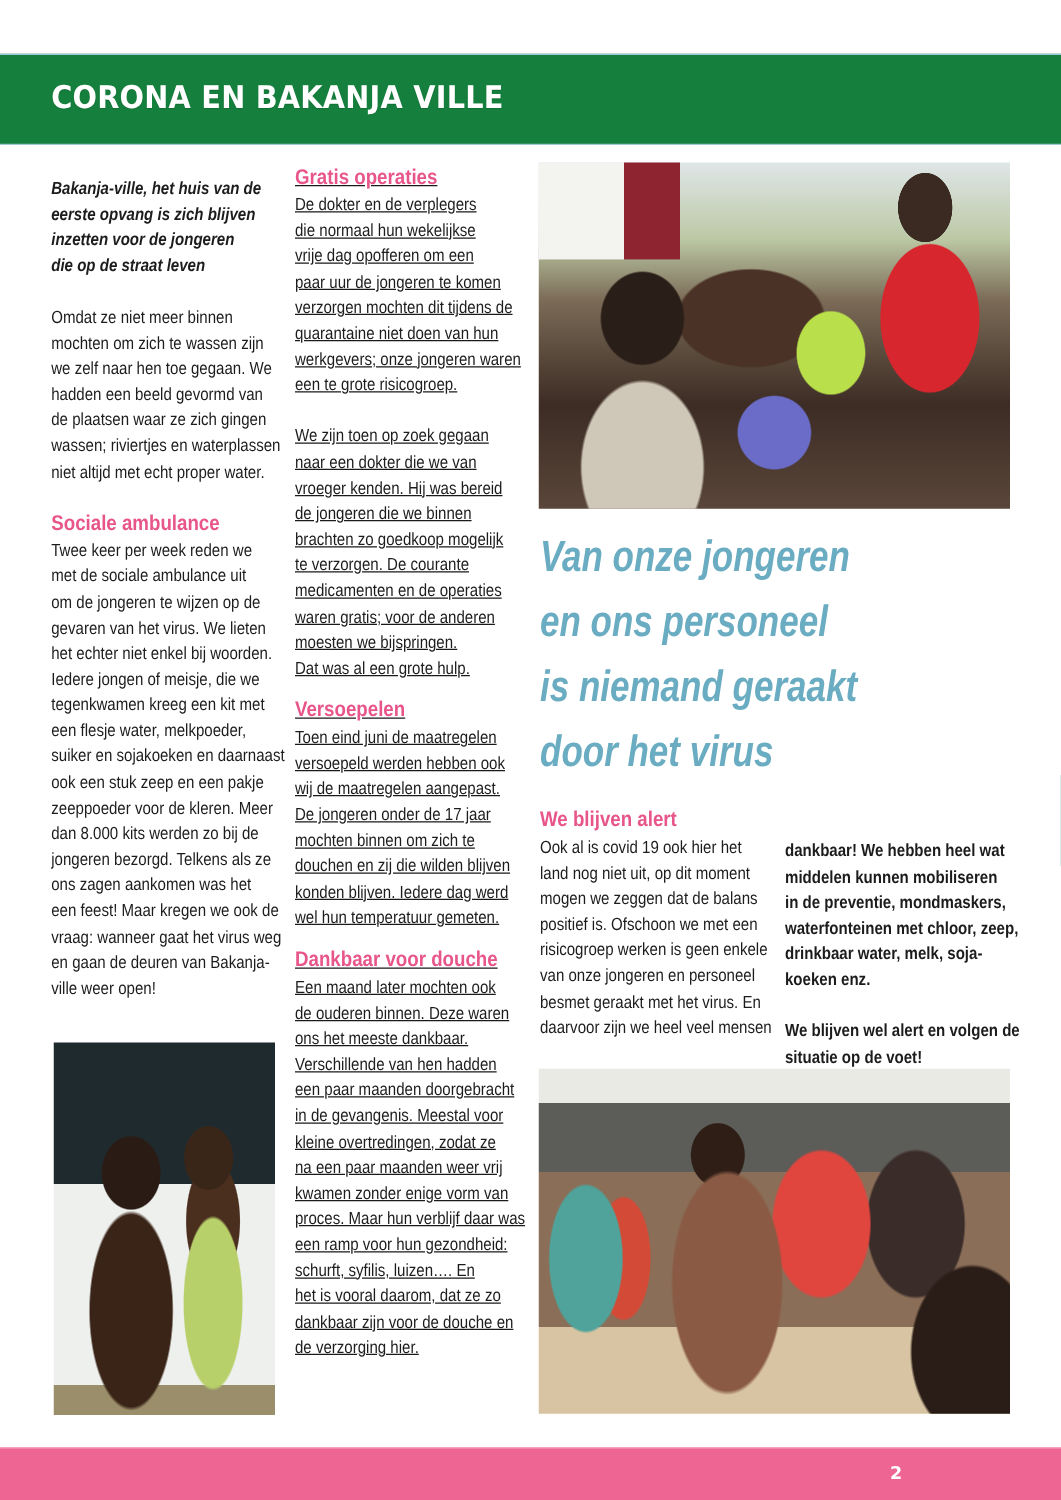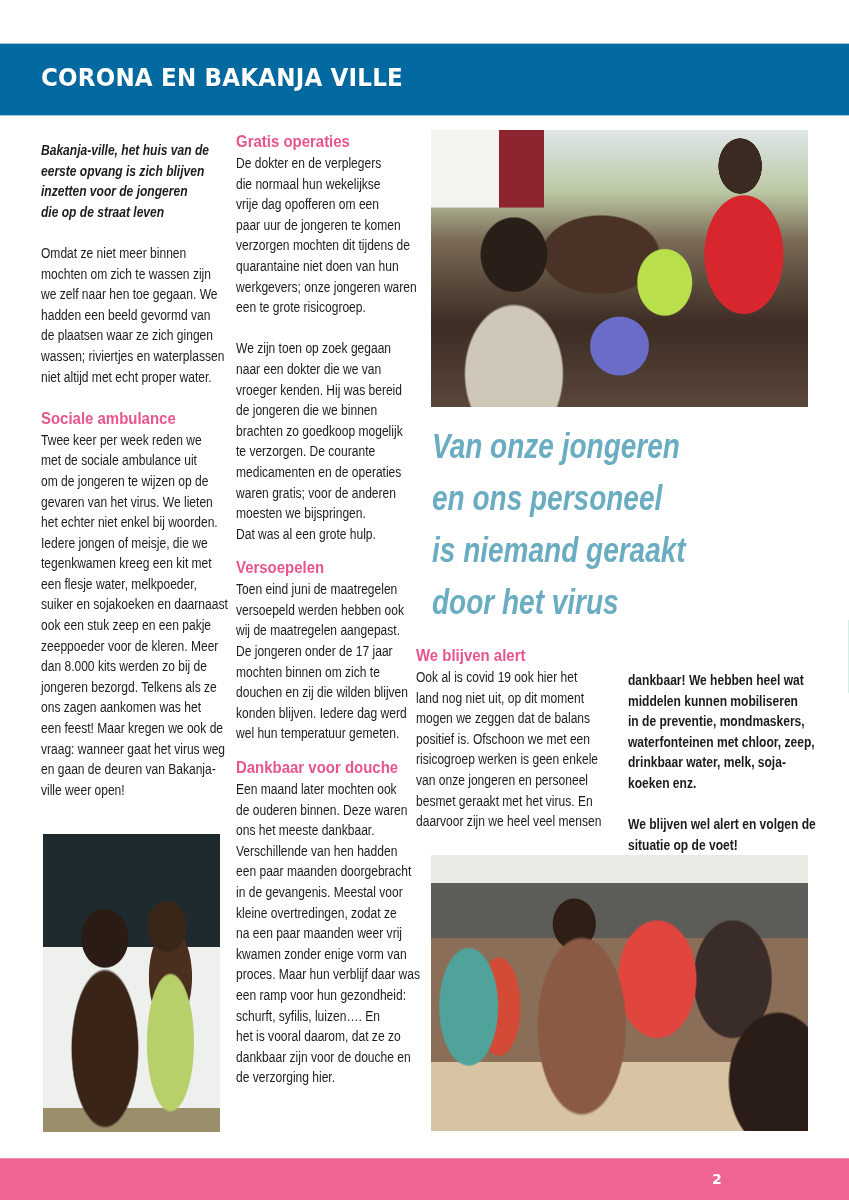--- a/index.html
+++ b/index.html
@@ -1,21 +1,21 @@
 <!DOCTYPE html>
 <html><head>
 <meta charset="utf-8">
 <style>
   * { box-sizing: border-box; margin: 0; padding: 0; }
   html, body { width: 849px; height: 1200px; background: #ffffff; overflow: hidden; }
   body { position: relative; font-family: "Liberation Sans", sans-serif; color: #1a1a1a; }
 
   .header-band {
     position: absolute; left: 0; top: 43px; width: 849px; height: 73px;
-    background: #0369a1; border-top: 1px solid #9cc7d5; border-bottom: 1px solid #9cc7d5;
+    background: #15803d; border-top: 1px solid #9cc7d5; border-bottom: 1px solid #9cc7d5;
   }
   .header-title {
     position: absolute; left: 41px; top: 19px;
     font-family: "DejaVu Sans", sans-serif; font-weight: bold; font-size: 25px;
     letter-spacing: 0.2px; color: #ffffff;
     transform: scaleX(0.92); transform-origin: left center;
     text-shadow: 0 1px 1px rgba(0,0,0,0.15);
   }
 
   .col { position: absolute; font-family: "Liberation Sans", sans-serif; }
@@ -29,22 +29,22 @@
   }
   .section-heading {
     font-family: "Liberation Sans", sans-serif; font-weight: bold;
     font-size: 17px; line-height: 22px; color: #e8558a;
     transform: scaleX(0.88); transform-origin: left top; white-space: nowrap;
     margin-top: 0;
   }
   .line { display: block; }
 
   .col1 { left: 41px; top: 140px; width: 180px; }
-  .col2 { left: 236px; top: 131px; width: 185px; }
-  .col3 { left: 416px; top: 645px; width: 185px; }
+  .col2 { left: 236px; top: 131px; width: 185px; text-decoration: underline; }
+  .col3 { left: 432px; top: 645px; width: 185px; }
   .col4 { left: 628px; top: 670px; width: 185px; font-weight: bold; }
 
   .pullquote {
     position: absolute; left: 432px; top: 420px;
     font-family: "Liberation Sans", sans-serif; font-weight: bold; font-style: italic;
     font-size: 35px; line-height: 52px; color: #6aacc1;
     transform: scaleX(0.80); transform-origin: left top; white-space: nowrap;
   }
 
   .photo { position: absolute; overflow: hidden; }

